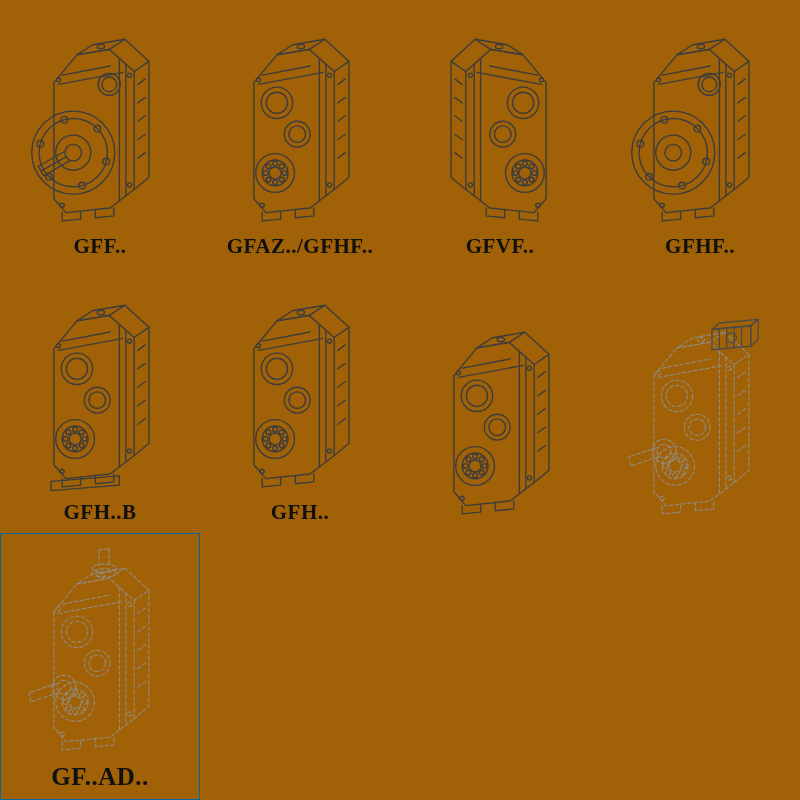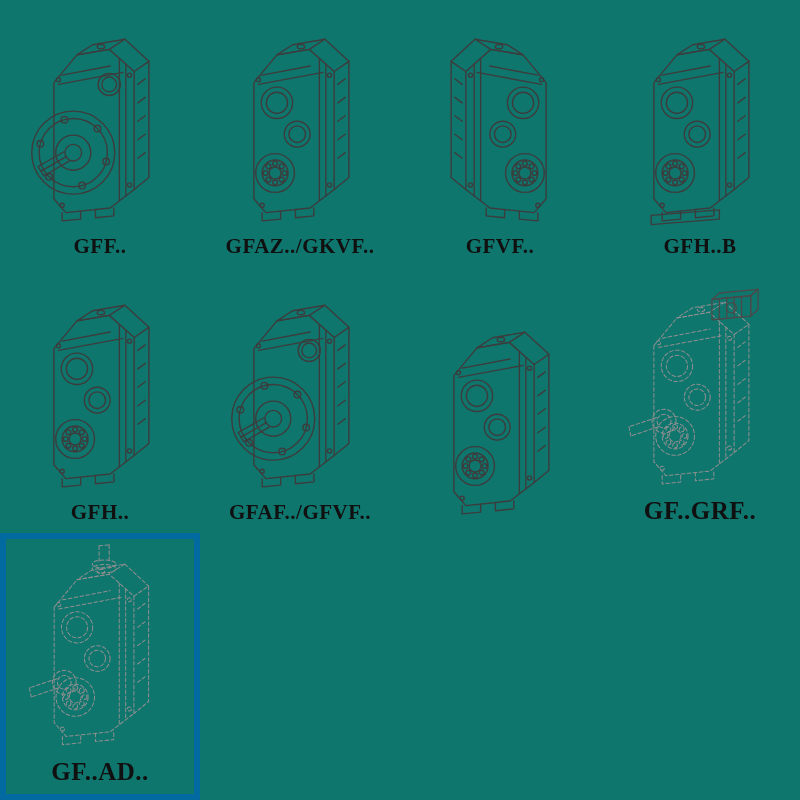--- a/index.html
+++ b/index.html
@@ -1,28 +1,28 @@
 <!DOCTYPE html>
 <html><head>
 <meta charset="utf-8">
 <style>
   html, body { margin:0; padding:0; background:#ffffff; }
   #page {
-    width:800px; height:800px; background:#0f766e;
+    width:800px; height:800px; background:#a16207;
     font-family:"Liberation Serif", serif;
     display:grid;
     grid-template-columns:repeat(4, 1fr);
     grid-template-rows:repeat(3, 1fr);
     box-sizing:border-box;
   }
   .cell {
     display:flex; flex-direction:column; align-items:center; justify-content:flex-end;
     padding:4px 2px 8px 2px; box-sizing:border-box; overflow:hidden;
   }
-  .cell--boxed { border:6px solid #0369a1; }
+  .cell--boxed { border:1px solid #0369a1; }
   svg.draw {
     width:166px; height:214px;
     stroke:#3c3c3c; stroke-width:1.5; fill:none;
     stroke-linejoin:round; stroke-linecap:round;
   }
   svg.draw.dashed { stroke:#8f8f8f; stroke-width:1.1; stroke-dasharray:4 2.5; }
   use.solidpart { stroke:#4a4a4a; stroke-dasharray:none; stroke-width:1.4; }
   .label {
     font-weight:700; font-size:21px; letter-spacing:0.5px; color:#101010;
     margin-top:2px; white-space:nowrap;
@@ -167,77 +167,75 @@
         <use href="#gb-shaft"></use>
     </svg>
     <div class="label">GFF..</div>
   </div>
 
   <div class="cell">
     <svg class="draw" viewBox="0 0 170 232">
       <use href="#gb-body"></use>
         <use href="#gb-bores"></use>
     </svg>
-    <div class="label">GFAZ../GKVF..</div>
+    <div class="label">GFAZ../GFHF..</div>
   </div>
 
   <div class="cell">
     <svg class="draw" viewBox="0 0 170 232">
       <g transform="translate(170,0) scale(-1,1)">
         <use href="#gb-body"></use>
           <use href="#gb-bores"></use>
       </g>
     </svg>
     <div class="label">GFVF..</div>
   </div>
 
+  <div class="cell">
+    <svg class="draw" viewBox="0 0 170 232">
+      <use href="#gb-body"></use>
+        <use href="#gb-flange"></use>
+    </svg>
+    <div class="label">GFHF..</div>
+  </div>
 
   <div class="cell">
     <svg class="draw" viewBox="0 0 170 232">
       <use href="#gb-body"></use>
         <use href="#gb-bores"></use>
         <use href="#gb-base"></use>
     </svg>
     <div class="label">GFH..B</div>
   </div>
 
   <div class="cell">
     <svg class="draw" viewBox="0 0 170 232">
       <use href="#gb-body"></use>
         <use href="#gb-bores"></use>
     </svg>
     <div class="label">GFH..</div>
   </div>
 
 
 
-  <div class="cell">
-    <svg class="draw" viewBox="0 0 170 232">
-      <use href="#gb-body"></use>
-        <use href="#gb-flange"></use>
-        <use href="#gb-shaft"></use>
-    </svg>
-    <div class="label">GFAF../GFVF..</div>
-  </div>
 
   <div class="cell">
     <svg class="draw" viewBox="0 0 170 232">
       <use href="#gb-body"></use>
         <use href="#gb-bores"></use>
     </svg>
   </div>
 
   <div class="cell">
     <svg class="draw dashed" viewBox="0 0 170 232">
       <use href="#gb-body"></use>
         <use href="#gb-bores"></use>
         <use href="#gb-lshaft"></use>
       <use href="#gb-grfbox" class="solidpart"></use>
     </svg>
-    <div class="label label--lg">GF..GRF..</div>
   </div>
 
   <div class="cell cell--boxed">
     <svg class="draw dashed" viewBox="0 0 170 232">
       <use href="#gb-body"></use>
         <use href="#gb-bores"></use>
         <use href="#gb-lshaft"></use>
         <use href="#gb-adshaft"></use>
     </svg>
     <div class="label label--lg">GF..AD..</div>

